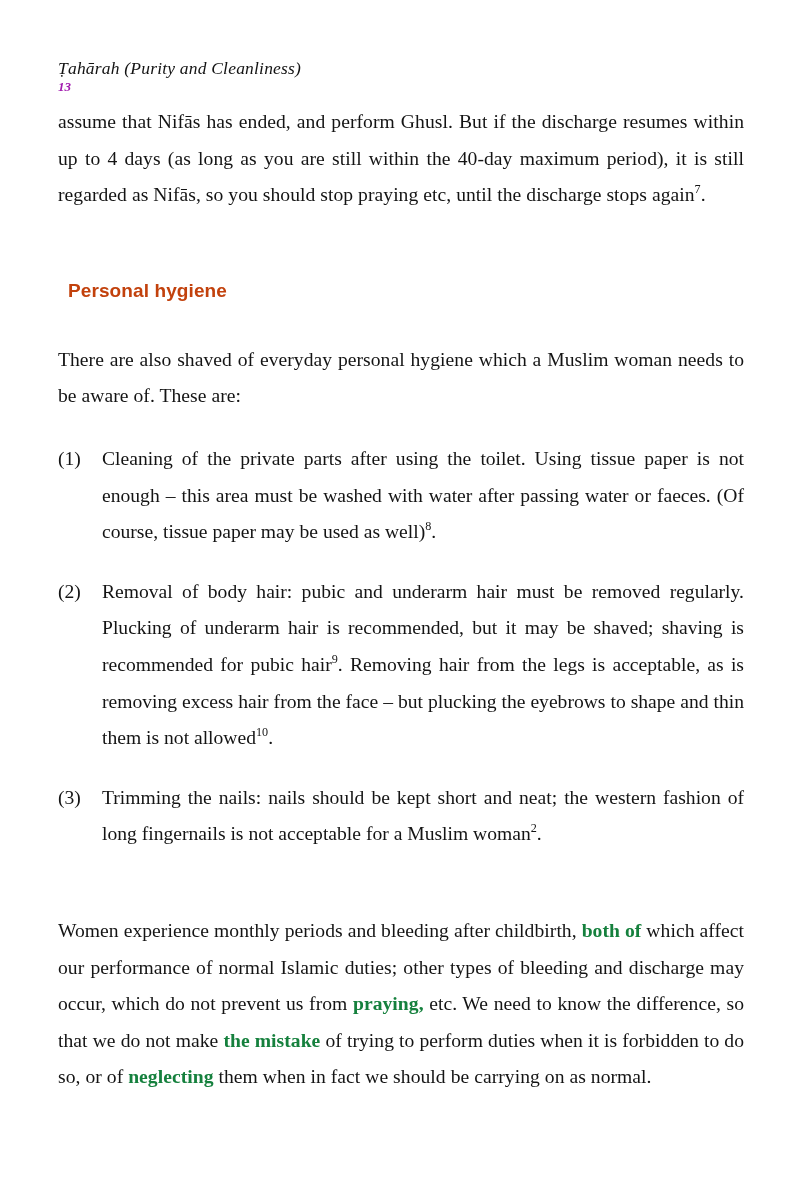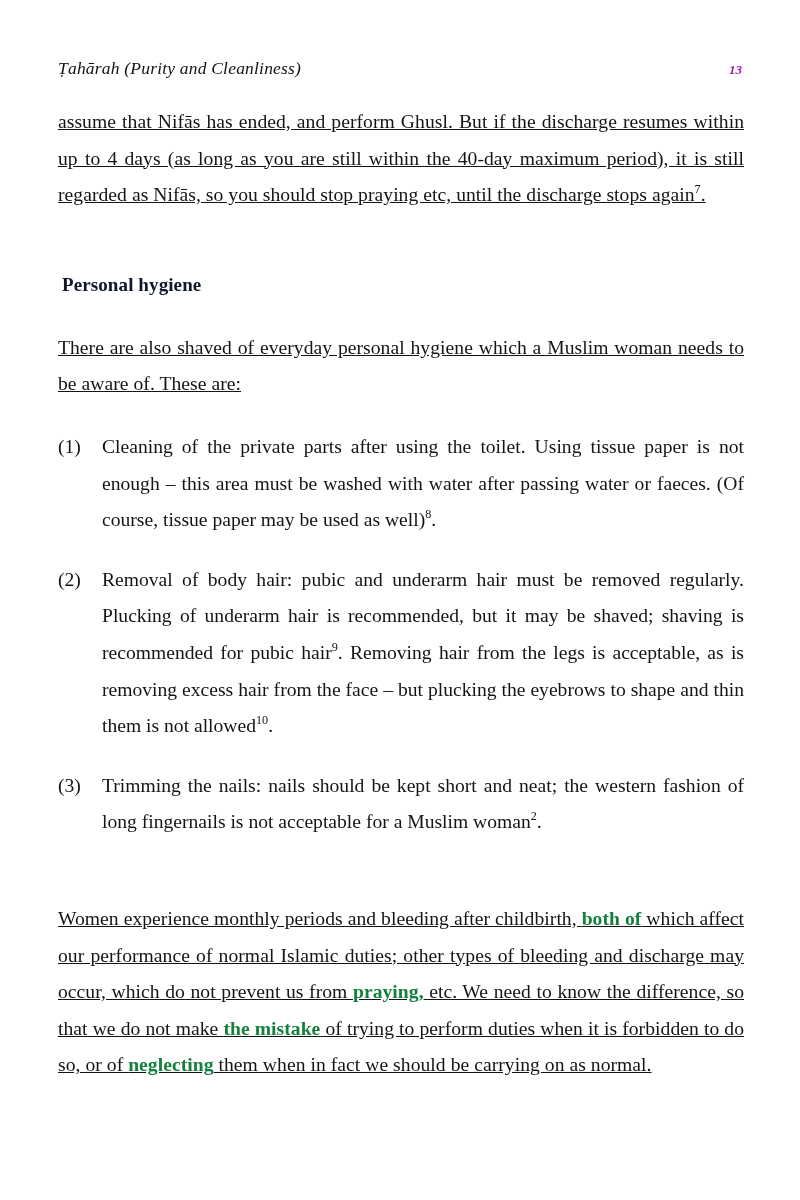--- a/index.html
+++ b/index.html
@@ -25,20 +25,21 @@
 
   
   .running-head {
     position: absolute;
     left: 58px;
     top: 58px;
     width: 684px;
     display: flex;
     align-items: baseline;
     justify-content: space-between;
+    flex-direction: column;
   }
   .running-head .title {
     font-style: italic;
     font-size: 17.5px;
     letter-spacing: 0.2px;
     color: #131313;
   }
   .running-head .folio {
     font-style: italic;
     font-size: 13px;
@@ -55,34 +56,33 @@
   }
 
   p.para {
     margin: 0;
     font-size: 19.6px;
     line-height: 36.6px;
     text-align: justify;
     text-justify: inter-word;
     color: #141414;
     letter-spacing: 0.05px;
-    text-decoration: underline;
   }
   p.para.indent {
     text-indent: 26px;
   }
 
   h2.section-head {
-    margin: 4px;
+    margin: 10px;
     font-size: 19px;
     font-weight: bold;
     line-height: 30px;
     letter-spacing: 0.1px;
-    color: #0f172a;
-    font-family: Liberation Serif, serif;
+    color: #c2410c;
+    font-family: Liberation Sans, sans-serif;
   }
 
   .spacer-lg { height: 34px; }
   .spacer-md { height: 26px; }
   .spacer-sm { height: 18px; }
 
   
   ol.numlist {
     list-style: none;
     margin: 0;

